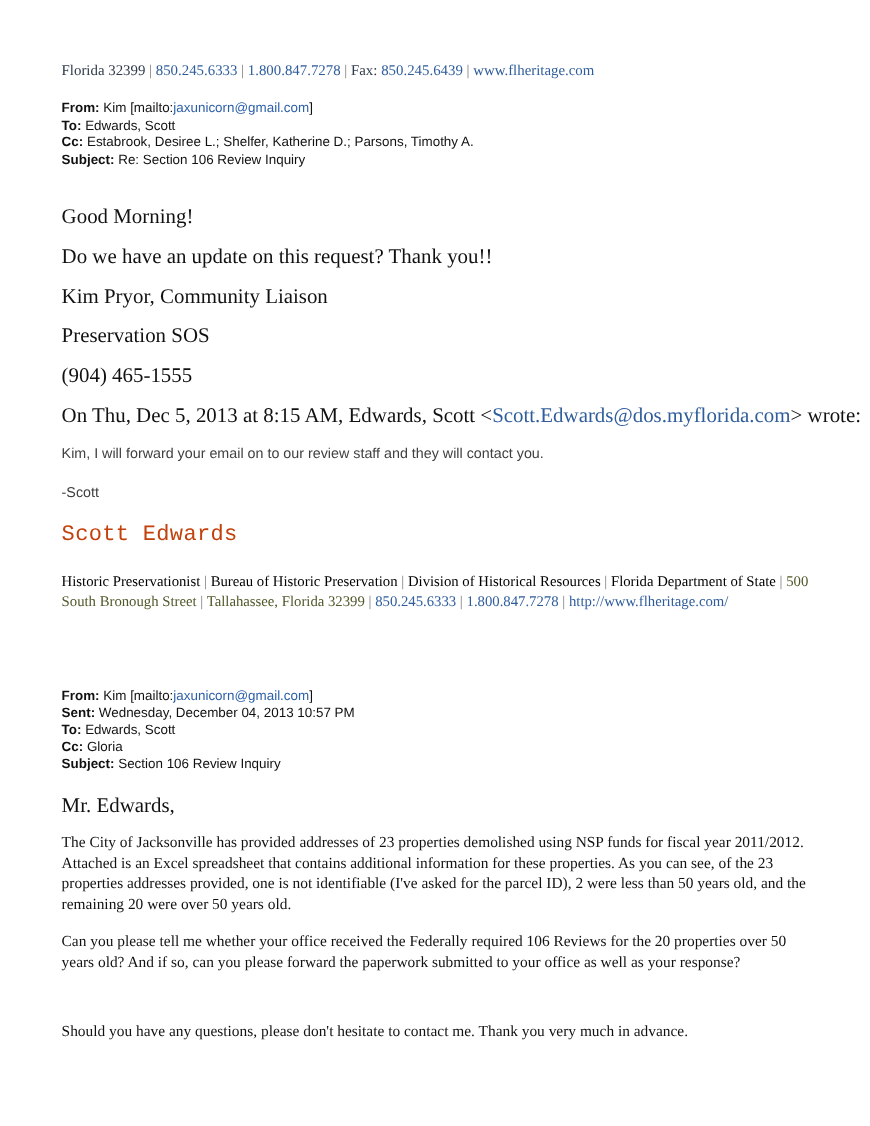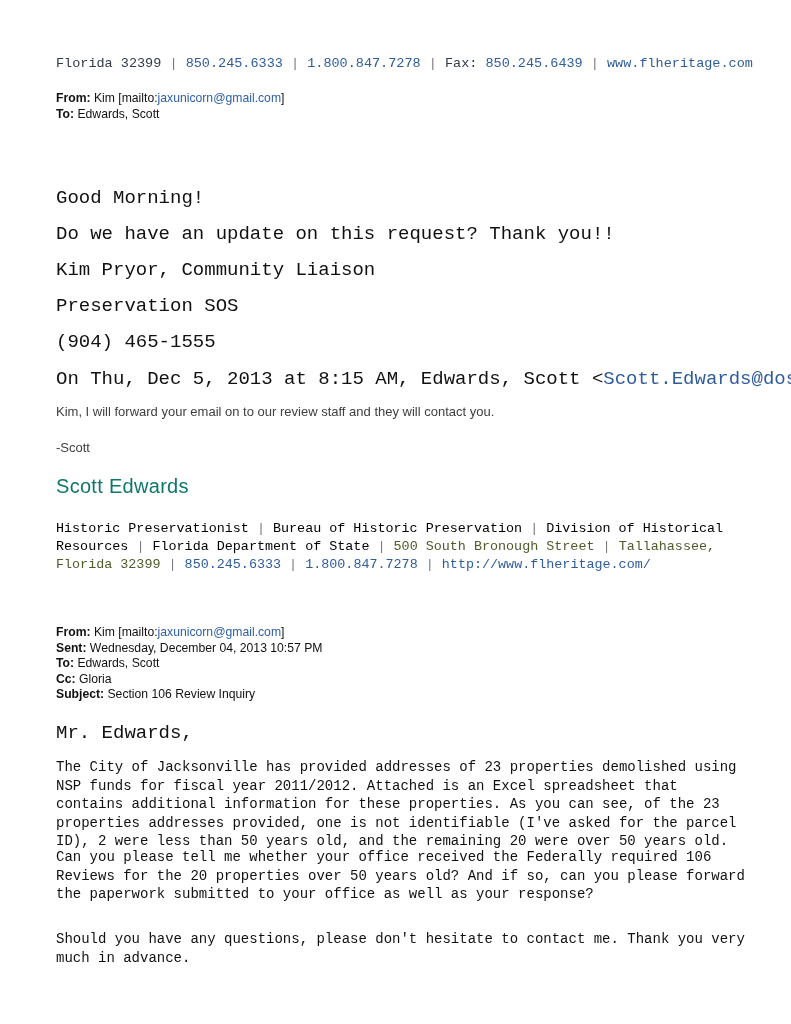--- a/index.html
+++ b/index.html
@@ -1,37 +1,37 @@
 <!DOCTYPE html>
 <html><head>
   <meta charset="utf-8">
   <style>
     html, body { margin: 0; padding: 0; background: #ffffff; }
     body { width: 791px; height: 1024px; position: relative; overflow: hidden; }
     .page { position: absolute; left: 56px; top: 0; width: 700px; }
-    .serif { font-family: Liberation Mono, monospace; }
+    .serif { font-family: Liberation Serif, serif; }
     .sans { font-family: "Liberation Sans", "DejaVu Sans", sans-serif; }
     .abs { position: absolute; left: 0; white-space: nowrap; }
     .blue { color: #2f5d9c; }
     .gray { color: #000000; }
     .olive { color: #4f5a2a; }
 
     .topline { top: 56px; font-size: 13.5px; color: #2f3a4a; }
     .topline .blue { color: #2f5d9c; }
 
     .hdr { font-size: 12.2px; line-height: 15.6px; color: #111; }
     .hdr b { font-weight: bold; }
     .hdr .blue { color: #2c5fa8; }
 
     .body-text { font-size: 19px; color: #111; }
     .para { font-size: 14px; line-height: 18.6px; color: #111; white-space: normal; width: 690px; }
 
     .scott-msg { font-size: 13px; color: #404040; }
 
-    .sig-name { top: 475px; font-size: 20px; color: #0f766e; letter-spacing: 0.3px; font-family: Liberation Sans, sans-serif; font-style: normal; }
+    .sig-name { top: 475px; font-size: 20px; color: #c2410c; letter-spacing: 0.3px; font-family: Liberation Mono, monospace; font-style: normal; }
     .sig-info { top: 520px; font-size: 13.4px; line-height: 18px; white-space: normal; width: 690px; }
     .sep { color: #7a7a7a; }
   </style>
 </head>
 <body>
 
 <div class="page">
 
   <div class="abs serif topline">
     <span>Florida 32399</span>
@@ -42,20 +42,22 @@
     <span class="sep">|</span>
     <span>Fax:</span>
     <span class="blue">850.245.6439</span>
     <span class="sep">|</span>
     <span class="blue">www.flheritage.com</span>
   </div>
 
   <div class="abs sans hdr" style="top:91px;">
     <div><b>From:</b> <span>Kim [mailto:</span><span class="blue">jaxunicorn@gmail.com</span><span>]</span></div>
     <div><b>To:</b> <span>Edwards, Scott</span></div>
+    <div><b>Cc:</b> <span>Estabrook, Desiree L.; Shelfer, Katherine D.; Parsons, Timothy A.</span></div>
+    <div><b>Subject:</b> <span>Re: Section 106 Review Inquiry</span></div>
   </div>
 
   <div class="abs serif body-text" style="top:187px;">Good Morning!</div>
   <div class="abs serif body-text" style="top:223px;">Do we have an update on this request? Thank you!!</div>
   <div class="abs serif body-text" style="top:259px;">Kim Pryor, Community Liaison</div>
   <div class="abs serif body-text" style="top:295px;">Preservation SOS</div>
   <div class="abs serif body-text blue" style="top:331px;">(904) 465-1555</div>
 
   <div class="abs serif body-text" style="top:368px;">
     <span>On Thu, Dec 5, 2013 at 8:15 AM, Edwards, Scott &lt;</span><span class="blue">Scott.Edwards@dos.myflorida.com</span><span>&gt; wrote:</span>

